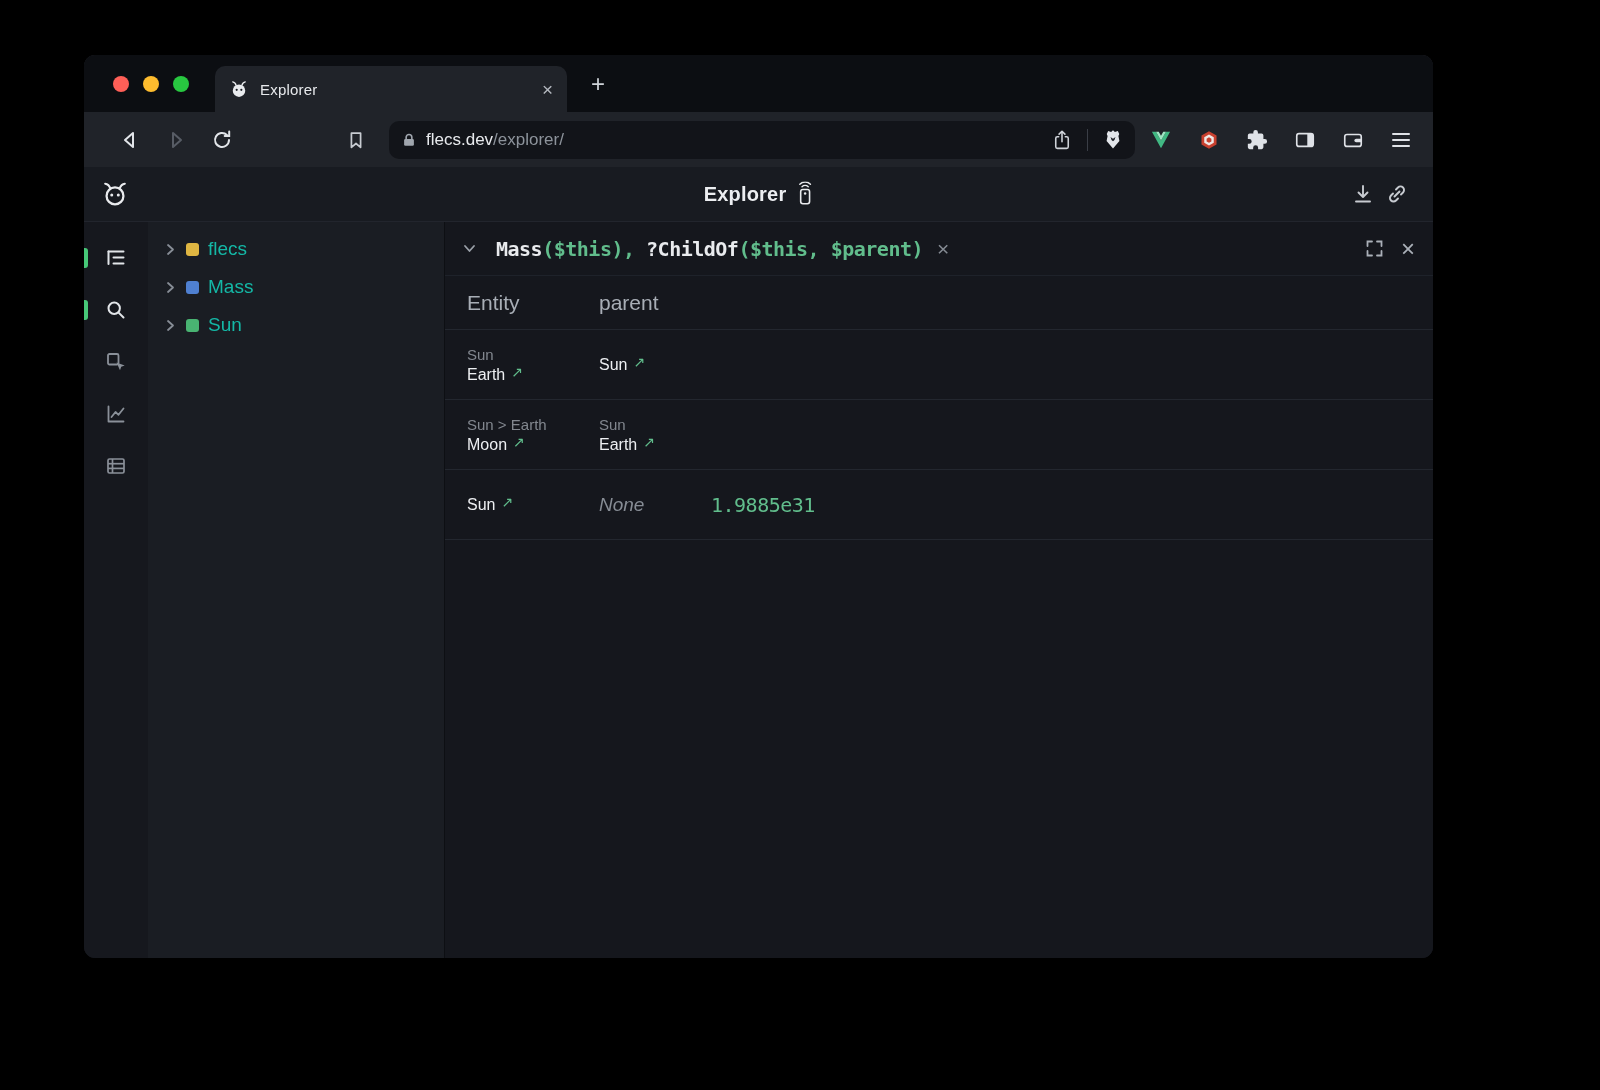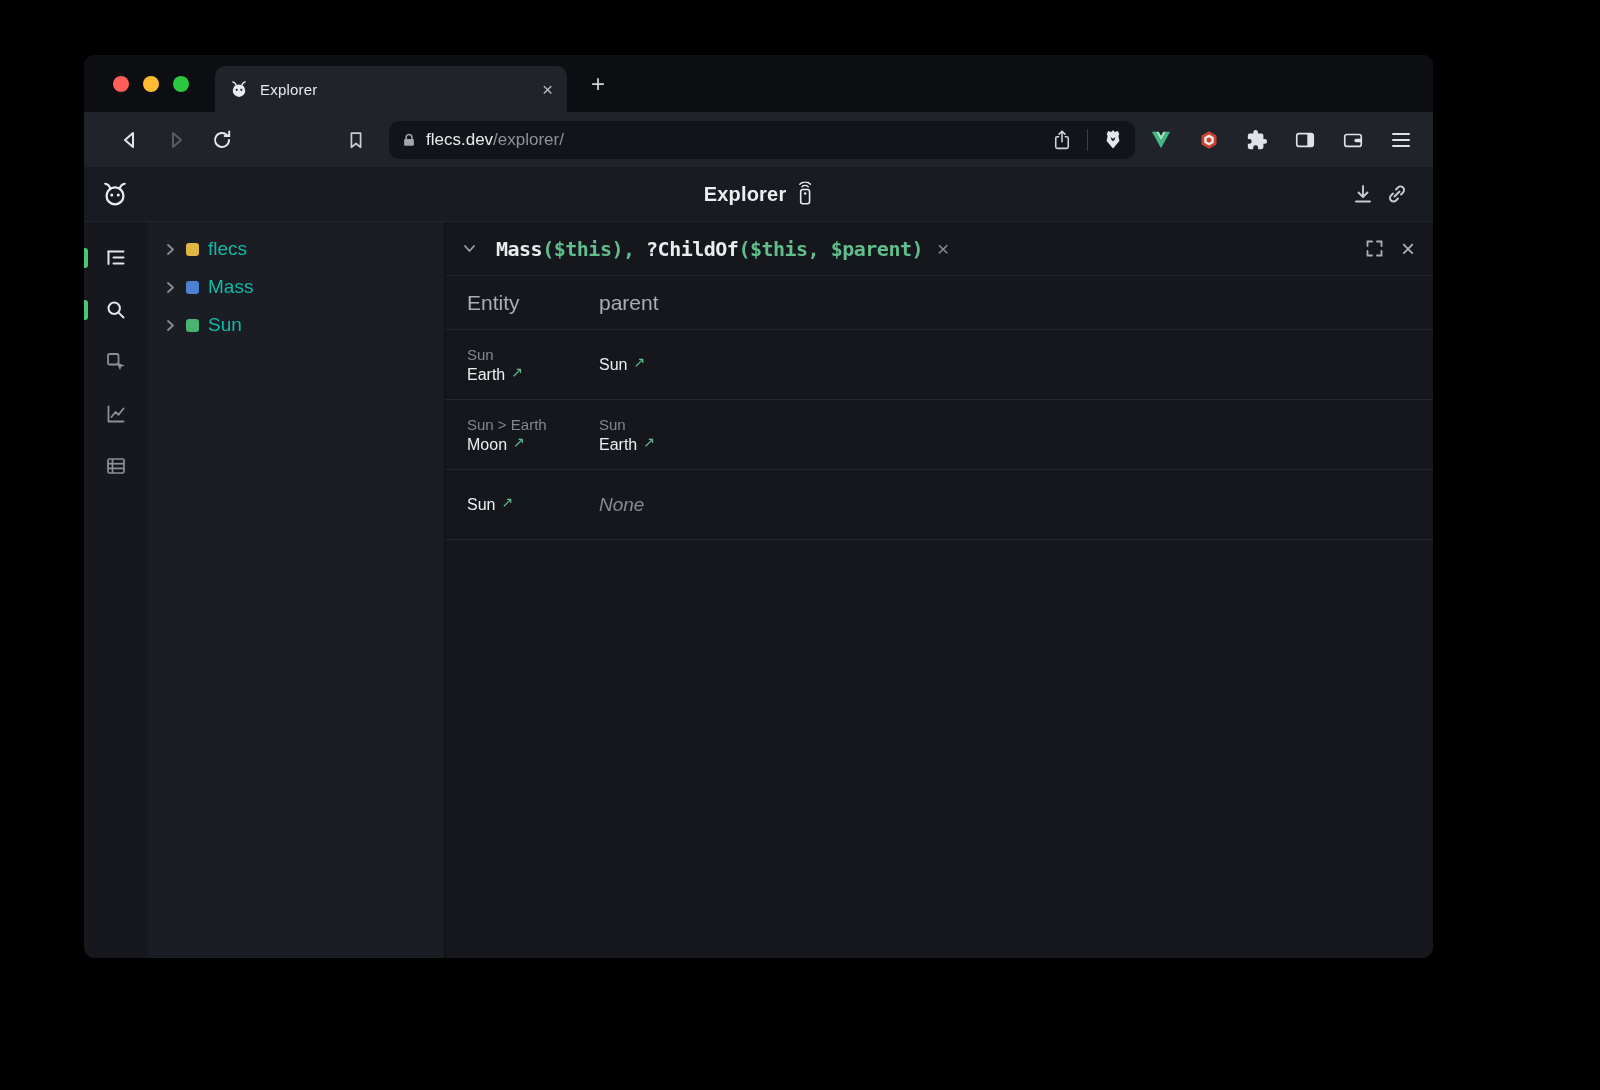--- a/index.html
+++ b/index.html
@@ -376,17 +376,20 @@
       <div class="tgrid trow">
         <div class="cell">
           <span class="name-line">
             <span class="ename">Sun</span>
             <span class="ext-arrow">↗</span>
           </span>
         </div>
         <div class="cell">
           <span class="none-val">None</span>
         </div>
+        <div class="cell">
+          <span class="mass">1.9885e31</span>
+        </div>
       </div>
 
     </div>
   </div>
 </div>
 
 </body></html>

